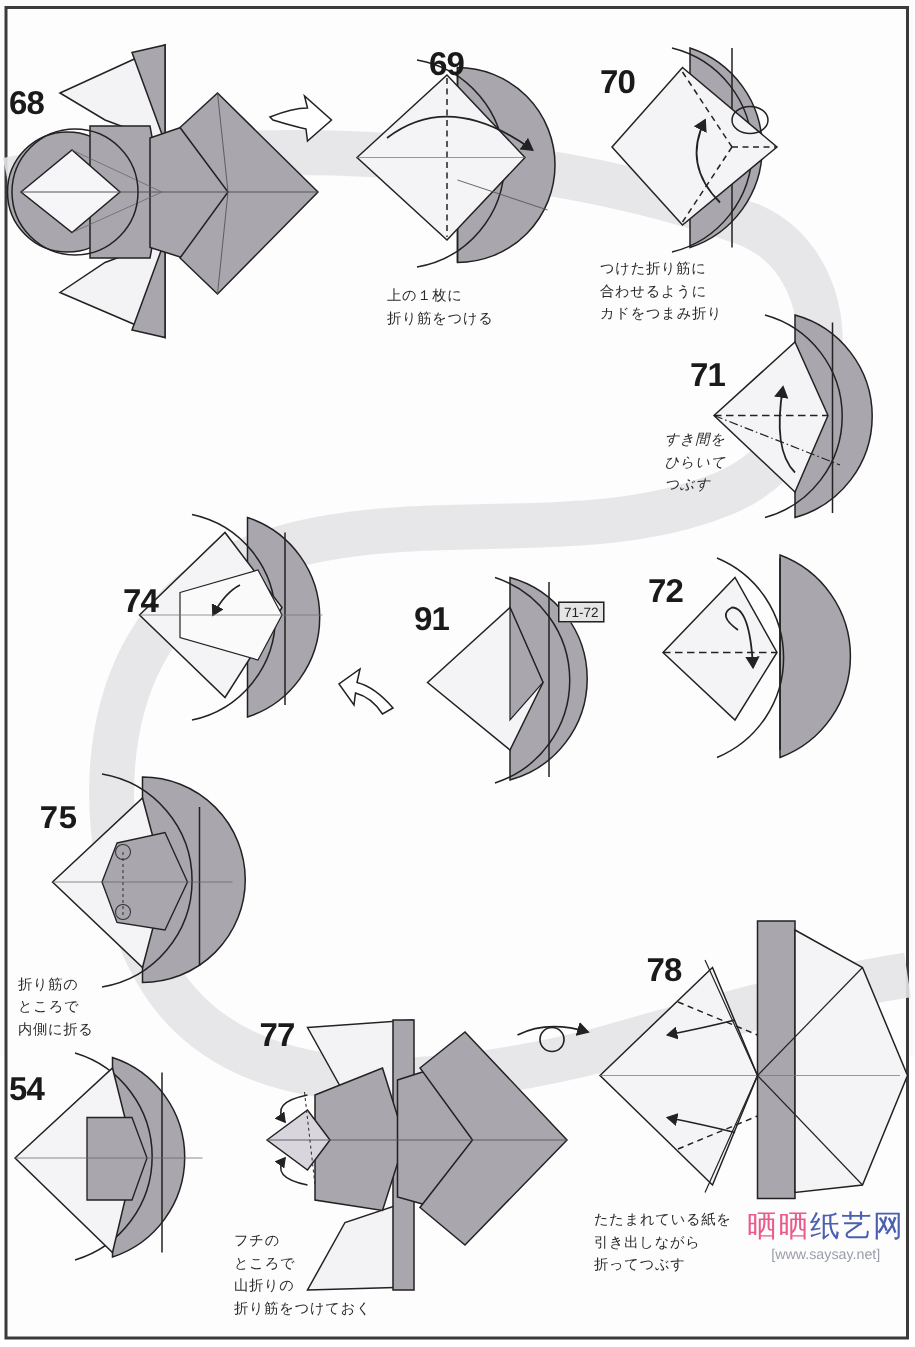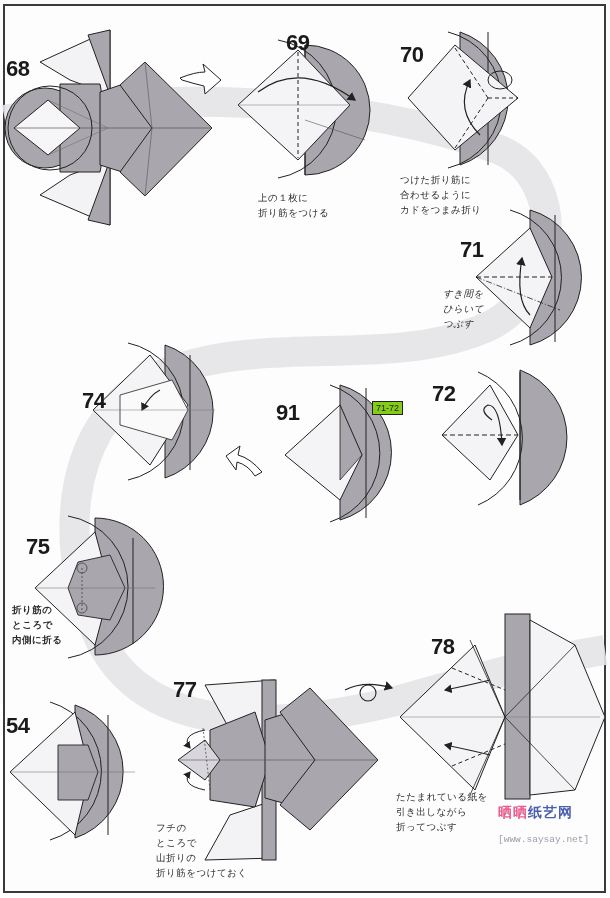--- a/index.html
+++ b/index.html
@@ -6,27 +6,27 @@
   body { width: 610px; height: 898px; overflow: hidden; position: relative;
          font-family: "DejaVu Sans", sans-serif; }
   .page { position: absolute; left: 0; top: 0; width: 610px; height: 704px; background: #fbfbfb; }
   .frame { position: absolute; left: 3px; top: 4px; width: 603px; height: 889px;
            border: 2px solid #3a3a3a; box-sizing: border-box; background: #fdfdfd; }
   svg.art { position: absolute; left: 0; top: 0; }
   .step-num { position: absolute; font-family: "Liberation Sans", sans-serif; font-weight: bold;
               font-size: 22px; color: #1a1a1a; letter-spacing: -0.5px; }
   .caption { position: absolute; font-size: 9.5px; line-height: 15px; color: #2a2a2a;
              white-space: pre; letter-spacing: 0.5px; }
-  .ref-box { position: absolute; border: 1.5px solid #222; background: #84cc16; font-size: 9px;
+  .ref-box { position: absolute; border: 1.5px solid #222; background: #e5e5e5; font-size: 9px;
              padding: 0 3px; line-height: 12px; font-family: "Liberation Sans", sans-serif; color:#222; }
   .watermark { position: absolute; left: 498px; top: 804px; }
-  .wm-logo { font-size: 14px; font-weight: bold; letter-spacing: 1px; }
+  .wm-logo { font-size: 20px; font-weight: normal; letter-spacing: 1px; }
   .wm-pink { color: #ea5b8d; }
   .wm-blue { color: #4a5fb0; font-family: "DejaVu Serif", serif; }
-  .wm-url { font-size: 9.5px; color: #9b9ea8; font-family: Liberation Mono, monospace; letter-spacing: 0; margin-top: 12px; }
+  .wm-url { font-size: 9.5px; color: #9b9ea8; font-family: Liberation Sans, sans-serif; letter-spacing: 0; margin-top: 0; text-align: center; }
 </style>
 </head>
 <body>
 
 <div class="page">
   <div class="frame"></div>
 
   <svg class="art" width="610" height="898" viewBox="0 0 610 898">
     <defs>
       <marker id="ah" markerWidth="8" markerHeight="8" refX="6" refY="4" orient="auto">
@@ -174,43 +174,43 @@
     </g>
   </svg>
 
   <div class="step-num" style="left:6px;top:56px;">68</div>
   <div class="step-num" style="left:246px;top:30px;margin-left:40px;">69</div>
   <div class="step-num" style="left:400px;top:42px;">70</div>
   <div class="step-num" style="left:460px;top:237px;">71</div>
   <div class="step-num" style="left:432px;top:381px;">72</div>
   <div class="step-num" style="left:276px;top:400px;">91</div>
   <div class="step-num" style="left:82px;top:348px;margin-top:40px;">74</div>
-  <div class="step-num" style="left:26px;top:534px;">75</div>
+  <div class="step-num" style="left:26px;top:534px;font-family:Liberation Mono, monospace;">75</div>
   <div class="step-num" style="left:6px;top:713px;">54</div>
   <div class="step-num" style="left:173px;top:677px;">77</div>
   <div class="step-num" style="left:431px;top:634px;">78</div>
 
   <div class="ref-box" style="left:372px;top:401px;">71-72</div>
 
   <div class="caption" style="left:258px;top:190px;">上の１枚に
 折り筋をつける</div>
   <div class="caption" style="left:400px;top:172px;">つけた折り筋に
 合わせるように
 カドをつまみ折り</div>
   <div class="caption" style="left:443px;top:286px;font-style:italic;">すき間を
 ひらいて
 つぶす</div>
-  <div class="caption" style="left:12px;top:602px;font-weight:bold;">折り筋の
+  <div class="caption" style="left:12px;top:649px;">折り筋の
 ところで
 内側に折る</div>
   <div class="caption" style="left:156px;top:820px;">フチの
 ところで
 山折りの
 折り筋をつけておく</div>
-  <div class="caption" style="left:396px;top:789px;">たたまれている紙を
+  <div class="caption" style="left:396px;top:806px;">たたまれている紙を
 引き出しながら
 折ってつぶす</div>
 
   <div class="watermark">
     <div class="wm-logo">
       <span class="wm-pink">晒晒</span><span class="wm-blue">纸艺网</span>
     </div>
     <div class="wm-url">[www.saysay.net]</div>
   </div>
 </div>

